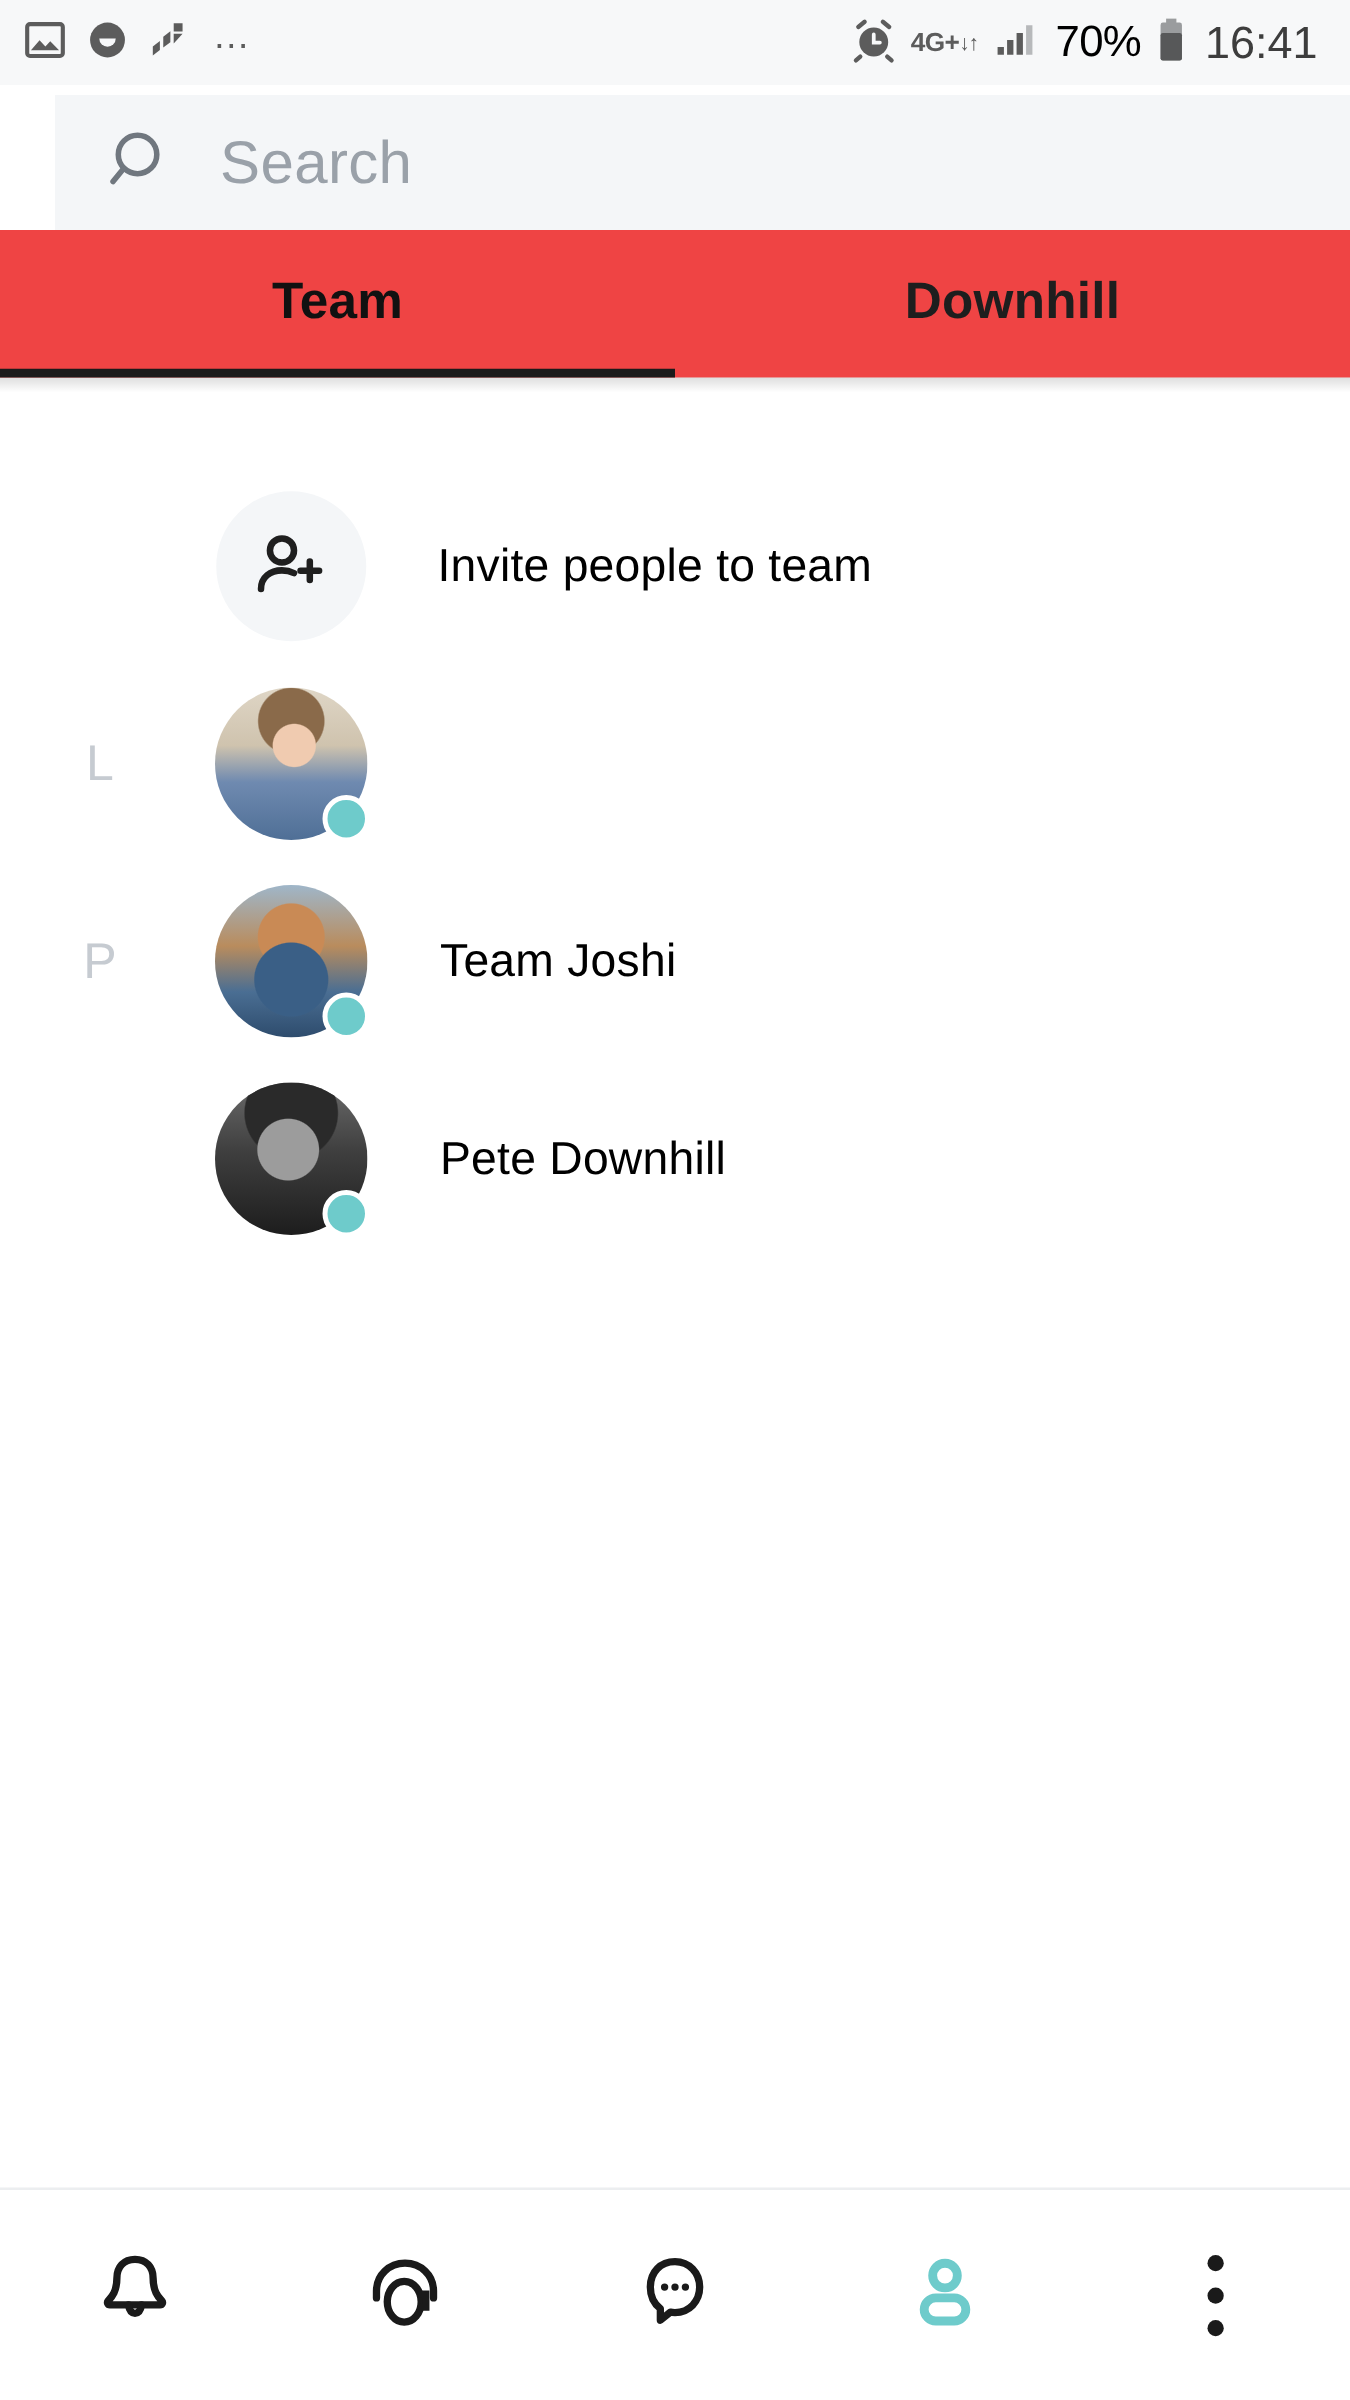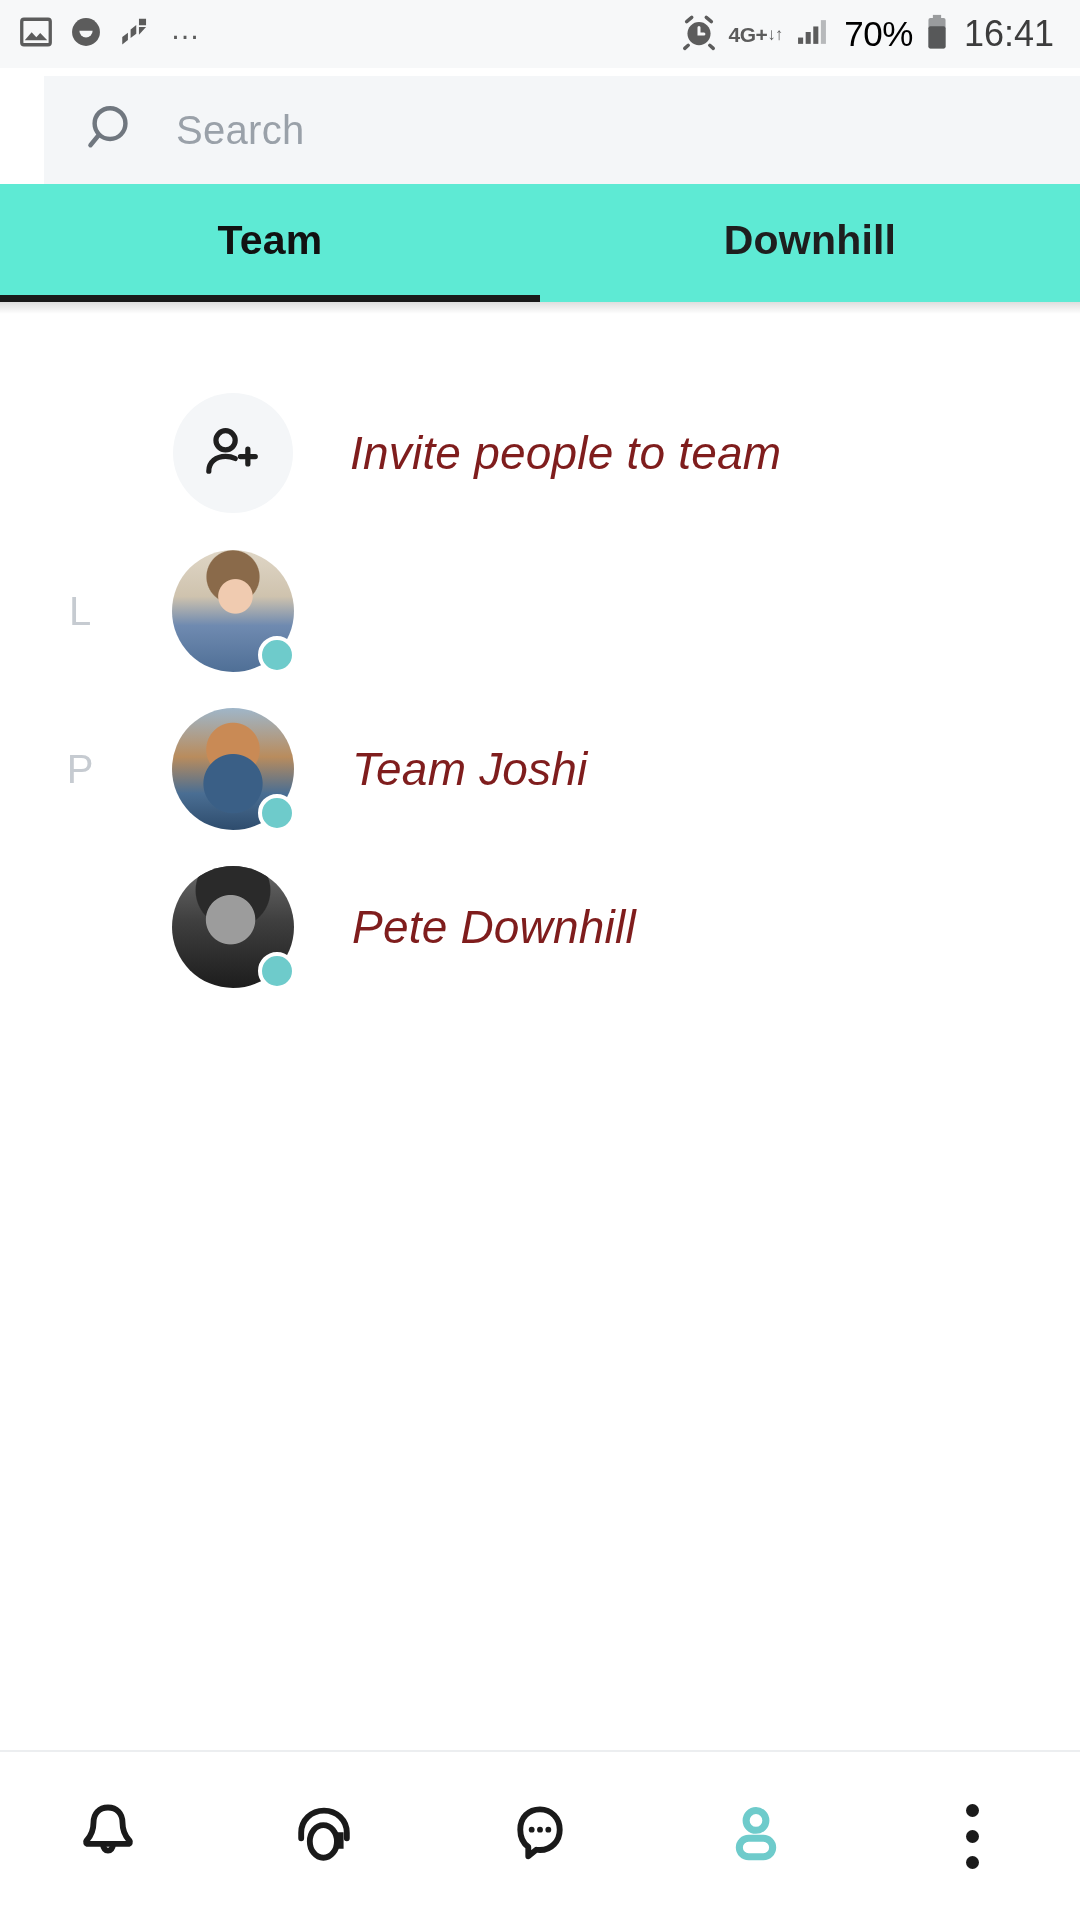--- a/index.html
+++ b/index.html
@@ -27,24 +27,24 @@
   .sb-battpct { font-size:35px; color:#000000; letter-spacing:-.5px; }
   .sb-time { font-size:36px; color:#3d3d3d; letter-spacing:0px; margin-left:3px; }
 
   
   .searchwrap { flex:0 0 116px; background:#fff; padding:8px 0 0 0; }
   .searchbar {
     margin-left:44px; margin-right:0;
     height:108px; background:#f4f6f8;
     display:flex; align-items:center; padding-left:42px; gap:34px;
   }
-  .search-input-text { font-size:40px; color:#9aa1a9; letter-spacing:.3px; }
-
-  
-  .tabs { flex:0 0 118px; display:flex; background:#5eead4; position:relative; }
+  .search-input-text { font-size:48px; color:#9aa1a9; letter-spacing:.3px; }
+
+  
+  .tabs { flex:0 0 118px; display:flex; background:#ef4444; position:relative; }
   .tab {
     flex:1; display:flex; align-items:center; justify-content:center;
     font-size:41px; font-weight:700; color:#1e1e1e; letter-spacing:.2px;
     padding-bottom:6px;
   }
   .tab.active { color:#111; }
   .tab-underline { position:absolute; left:0; bottom:0; width:50%; height:7px; background:#1a1a1a; }
   .tabs-shadow { flex:0 0 0; height:0; position:relative; }
   .tabs-shadow::after {
     content:""; position:absolute; left:0; right:0; top:0; height:12px;
@@ -67,21 +67,21 @@
   .avatar {
     width:122px; height:122px; border-radius:50%;
     position:relative; overflow:visible;
   }
   .avatar-img { width:122px; height:122px; border-radius:50%; overflow:hidden; position:relative; }
   .status-dot {
     position:absolute; right:-2px; bottom:-2px;
     width:38px; height:38px; border-radius:50%;
     background:#6ecbcb; border:4px solid #fff;
   }
-  .row-name { font-size:46px; color:#7f1d1d; letter-spacing:.2px; margin-left:46px;font-style:italic; }
+  .row-name { font-size:37px; color:#000000; letter-spacing:.2px; margin-left:46px; }
   .row-name.invite { margin-left:44px; }
 
   
   .ph-lotta {
     width:100%; height:100%;
     background:
       radial-gradient(circle at 52% 38%, #f0cbb0 0 17%, rgba(240,203,176,0) 18%),
       radial-gradient(circle at 50% 22%, #8a6a4a 0 23%, rgba(138,106,74,0) 24%),
       linear-gradient(180deg,#dfd6c6 0%,#cfc3ae 38%,#6f8ab0 62%,#4f6f96 100%);
   }

